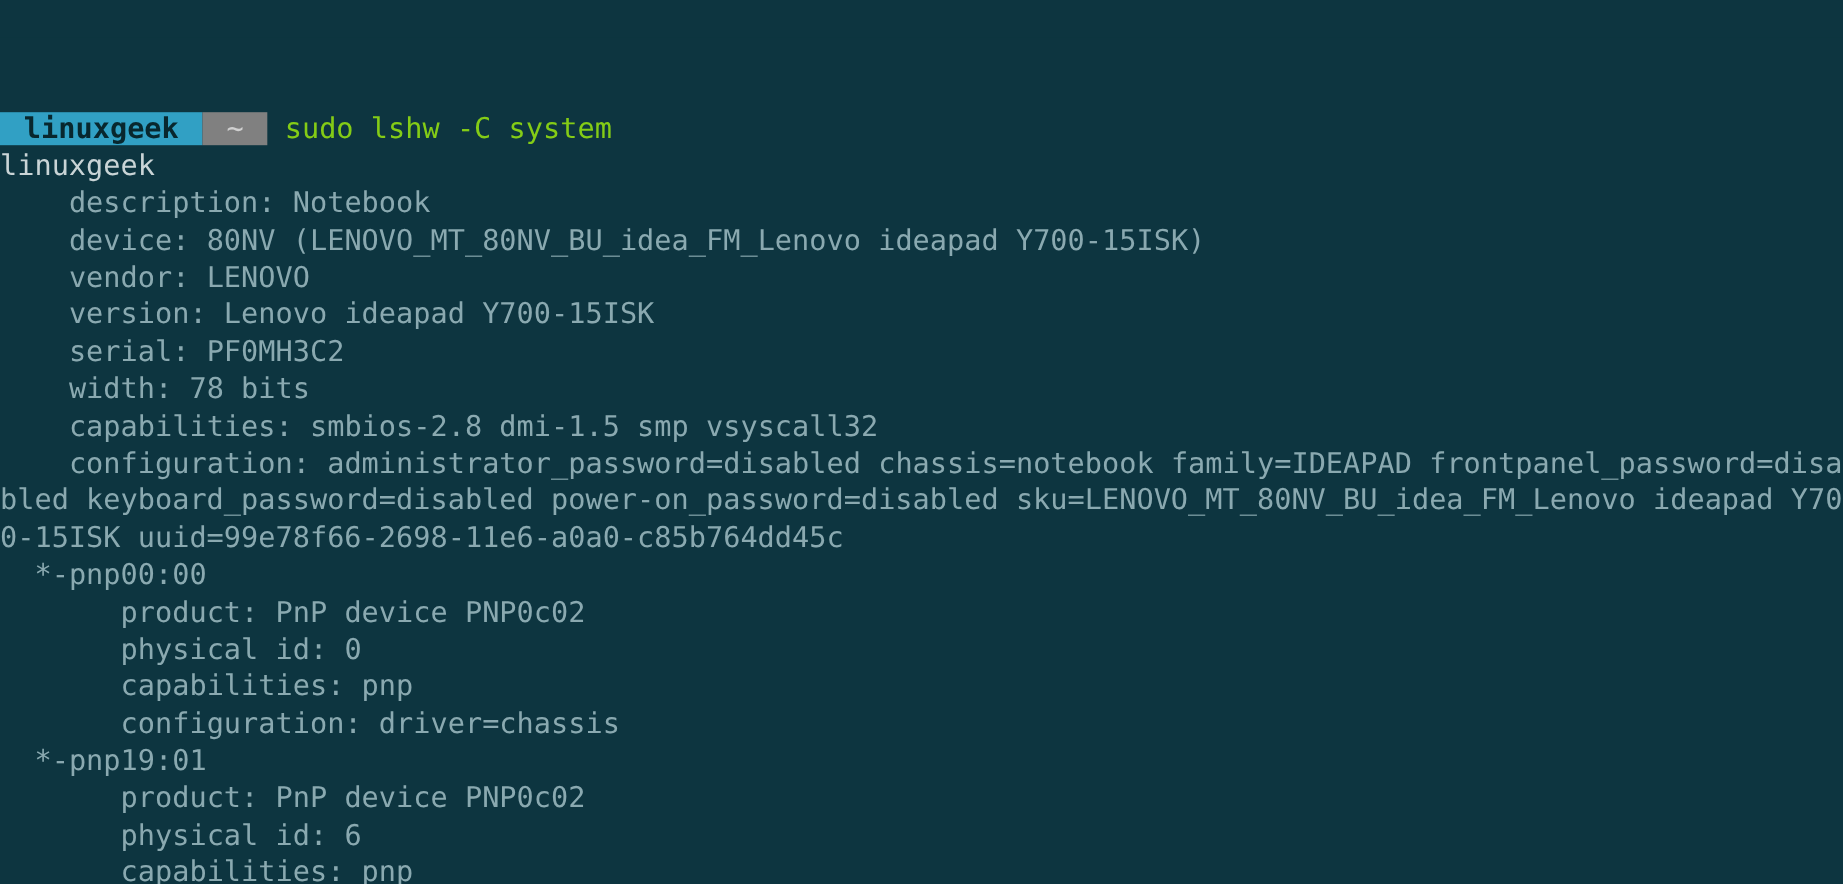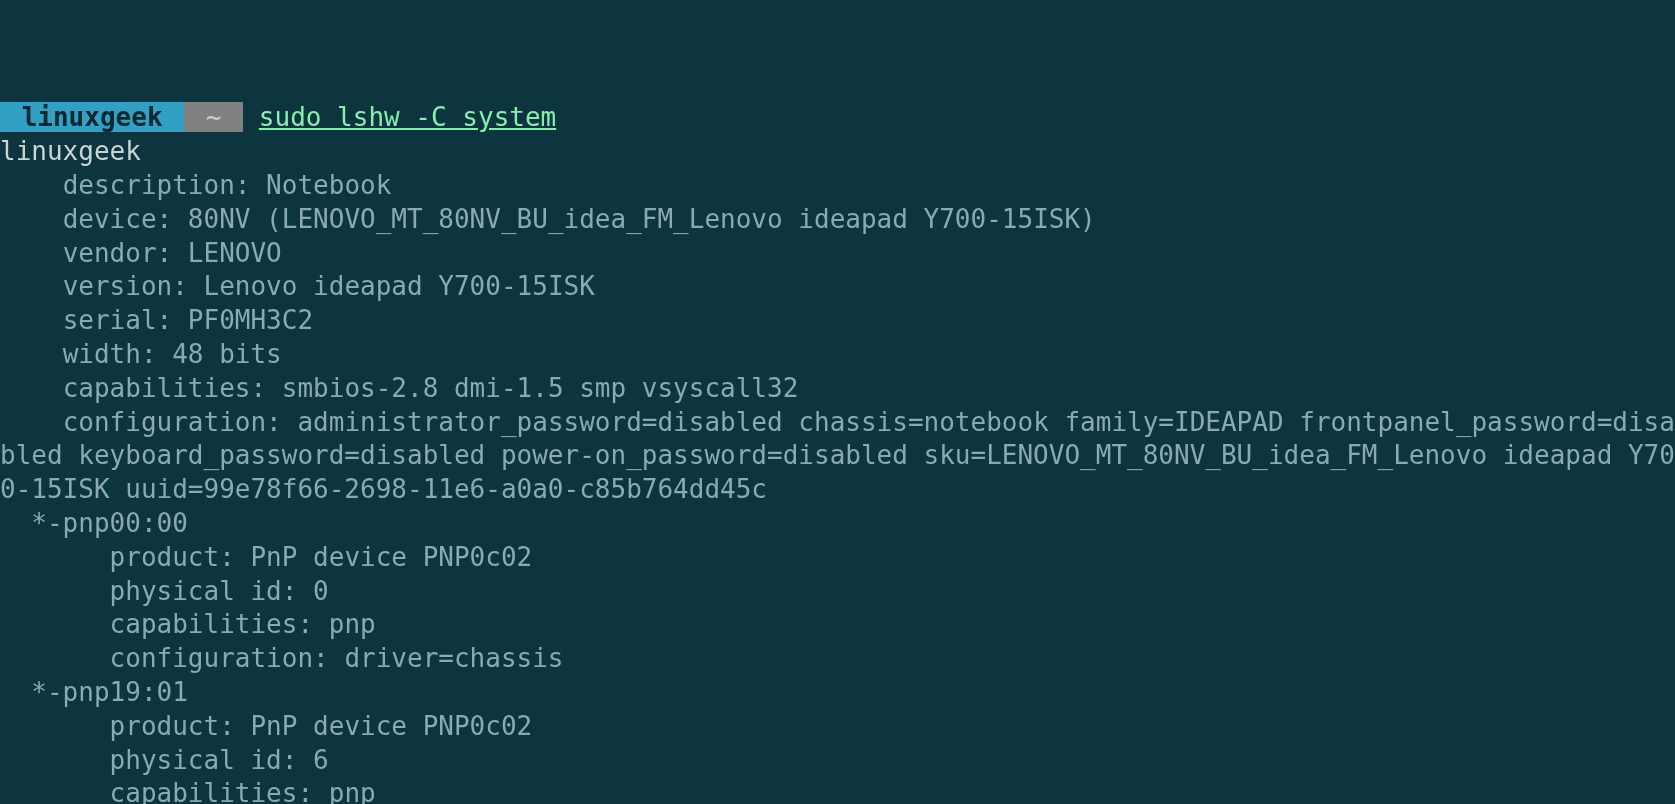--- a/index.html
+++ b/index.html
@@ -24,38 +24,37 @@
     color: #08272e;
     font-weight: bold;
     padding: 0 6px;
   }
   .prompt-sep {
     background: #808080;
     color: #d0d0d0;
     padding: 0 6px;
   }
   .cmd {
-    color: #86efac;
-    text-decoration: underline;
+    color: #84cc16;
   }
   .host {
     color: #c9d4d6;
   }
 </style>
 </head>
 <body>
 <div class="term">
 <span class="prompt-user"> linuxgeek </span><span class="prompt-sep"> ~ </span> <span class="cmd">sudo lshw -C system</span>
 <span class="host">linuxgeek</span>
 <span>    <span>description: Notebook</span></span>
 <span>    <span>device: 80NV (LENOVO_MT_80NV_BU_idea_FM_Lenovo ideapad Y700-15ISK)</span></span>
 <span>    <span>vendor: LENOVO</span></span>
 <span>    <span>version: Lenovo ideapad Y700-15ISK</span></span>
 <span>    <span>serial: PF0MH3C2</span></span>
-<span>    <span>width: 48 bits</span></span>
+<span>    <span>width: 78 bits</span></span>
 <span>    <span>capabilities: smbios-2.8 dmi-1.5 smp vsyscall32</span></span>
 <span>    <span>configuration: administrator_password=disabled chassis=notebook family=IDEAPAD frontpanel_password=disabled keyboard_password=disabled power-on_password=disabled sku=LENOVO_MT_80NV_BU_idea_FM_Lenovo ideapad Y700-15ISK uuid=99e78f66-2698-11e6-a0a0-c85b764dd45c</span></span>
 <span>  <span>*-pnp00:00</span></span>
 <span>       <span>product: PnP device PNP0c02</span></span>
 <span>       <span>physical id: 0</span></span>
 <span>       <span>capabilities: pnp</span></span>
 <span>       <span>configuration: driver=chassis</span></span>
 <span>  <span>*-pnp19:01</span></span>
 <span>       <span>product: PnP device PNP0c02</span></span>
 <span>       <span>physical id: 6</span></span>

